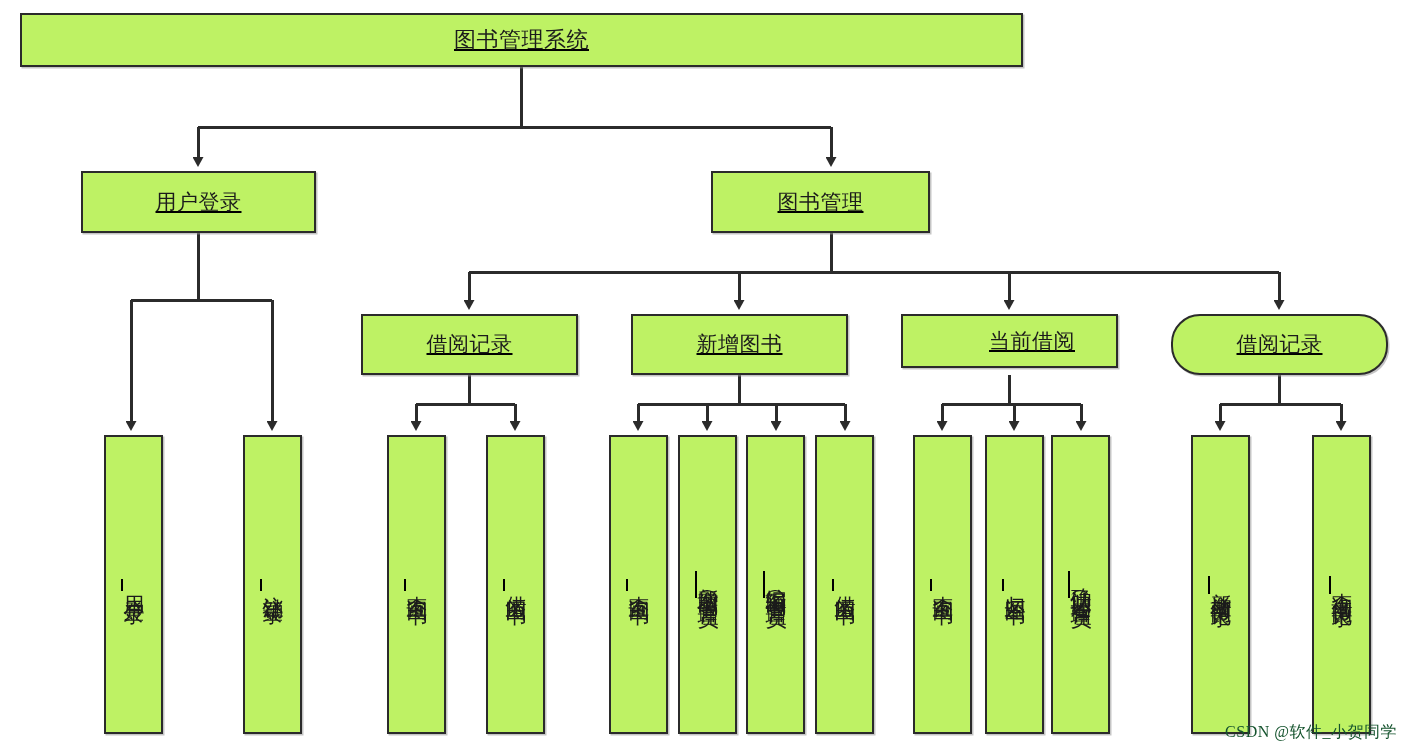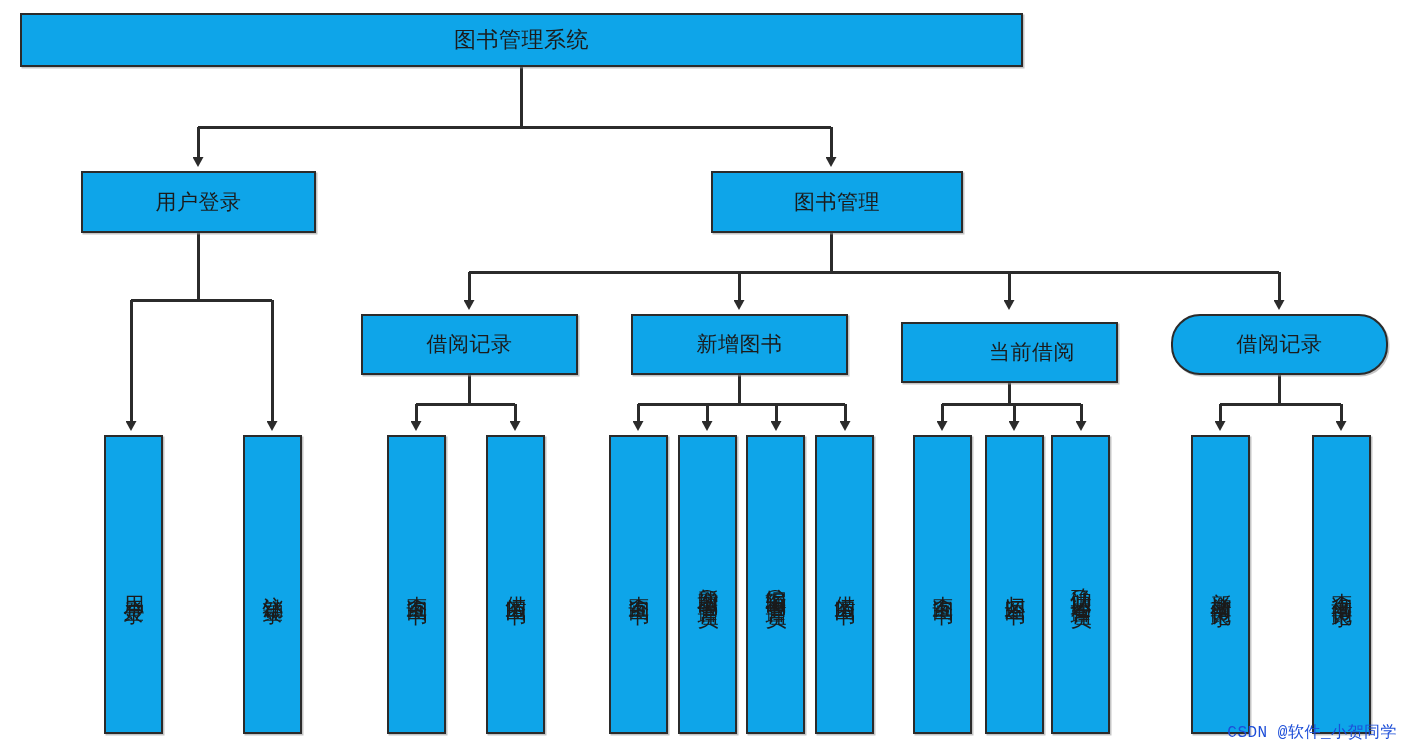--- a/index.html
+++ b/index.html
@@ -24,26 +24,27 @@
     position: absolute;
     left: 0;
     top: 0;
     width: 1405px;
     height: 747px;
     pointer-events: none;
   }
   .node {
     position: absolute;
     box-sizing: border-box;
-    background: #0ea5e9;
+    background: #bef264;
     border: 2px solid #2b2b2b;
     display: flex;
     align-items: center;
     justify-content: center;
     box-shadow: 1.5px 1.5px 0 rgba(150,150,150,0.55);
+    text-decoration: underline;
   }
   .node .label {
     color: #1b1b1b;
     line-height: 1.05;
     text-align: center;
     white-space: nowrap;
   }
   .node.horiz .label {
     font-size: 21px;
     letter-spacing: 0.5px;
@@ -63,24 +64,24 @@
     letter-spacing: 3px;
     line-height: 1.0;
     white-space: nowrap;
     max-height: 100%;
   }
   .watermark {
     position: absolute;
     right: 8px;
     bottom: 4px;
     font-size: 16px;
-    color: #1d4ed8;
+    color: #14532d;
     letter-spacing: 0.5px;
     white-space: nowrap;
-    font-family: Liberation Mono, monospace;
+    font-family: Liberation Serif, serif;
   }
 </style>
 </head>
 <body>
 
 <div id="diagram-root">
 
   <svg id="connectors" viewBox="0 0 1405 747" xmlns="http://www.w3.org/2000/svg">
     <defs>
       <marker id="arrow" markerWidth="10" markerHeight="11" refX="1" refY="5.5" orient="auto" markerUnits="userSpaceOnUse">
@@ -131,31 +132,31 @@
     </g>
   </svg>
 
   <div class="node horiz root" style="left:20px; top:13px; width:1003px; height:54px;">
     <span class="label">图书管理系统</span>
   </div>
 
   <div class="node horiz" style="left:81px; top:171px; width:235px; height:62px;">
     <span class="label">用户登录</span>
   </div>
-  <div class="node horiz" style="left:711px; top:171px; width:252px; height:62px;">
+  <div class="node horiz" style="left:711px; top:171px; width:219px; height:62px;">
     <span class="label">图书管理</span>
   </div>
 
   <div class="node horiz" style="left:361px; top:314px; width:217px; height:61px;">
     <span class="label">借阅记录</span>
   </div>
   <div class="node horiz" style="left:631px; top:314px; width:217px; height:61px;">
     <span class="label">新增图书</span>
   </div>
-  <div class="node horiz" style="left:901px; top:322px; width:217px; height:61px;padding-left:45px;">
+  <div class="node horiz" style="left:901px; top:314px; width:217px; height:54px;padding-left:45px;">
     <span class="label">当前借阅</span>
   </div>
   <div class="node horiz" style="left:1171px; top:314px; width:217px; height:61px;border-radius:29px;">
     <span class="label">借阅记录</span>
   </div>
 
   <div class="node vert" style="left:104px; top:435px; width:59px; height:299px;">
     <span class="label">用户登录</span>
   </div>
   <div class="node vert" style="left:243px; top:435px; width:59px; height:299px;">

